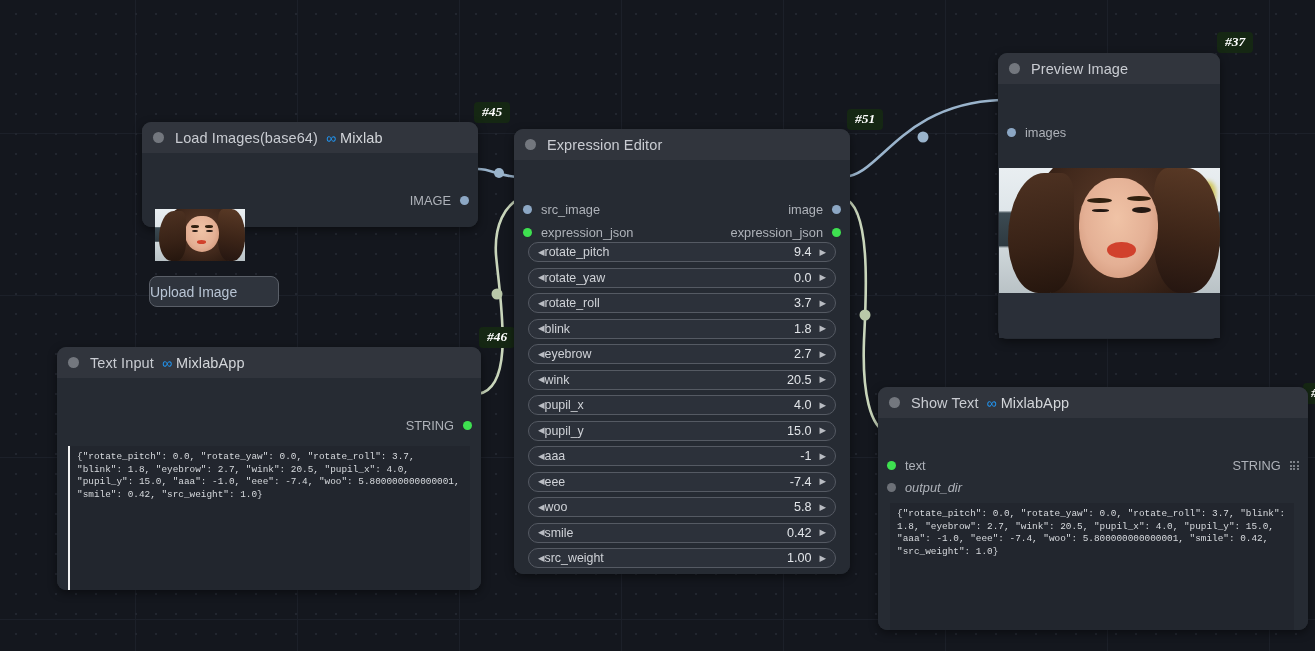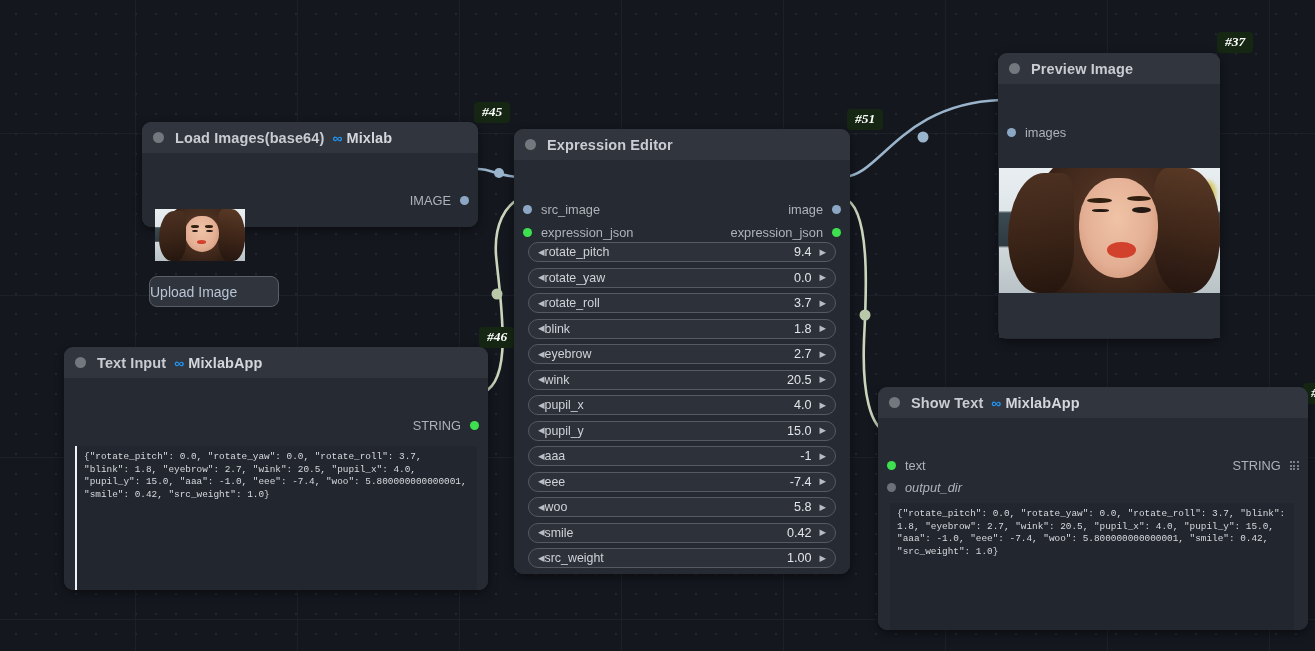--- a/index.html
+++ b/index.html
@@ -42,21 +42,20 @@
   }
   .node-title {
     height: 31px;
     display: flex;
     align-items: center;
     padding-left: 11px;
     background: #31353d;
     color: #c9ccd2;
     font-size: 14.5px;
     letter-spacing: .1px;
-    font-weight: bold;
   }
   .title-dot {
     width: 11px; height: 11px;
     border-radius: 50%;
     background: #73777e;
     margin-right: 11px;
     flex: none;
   }
   .mixlab {
     margin-left: 8px;
@@ -295,21 +294,21 @@
     <div class="lips" style="left:47%; top:60%; width:10%; height:7%;"></div>
     <div class="hair-front-l"></div>
   </div>
 
   <div class="btn" style="left:149px; top:276px; width:128px; height:29px;">
     <span>Upload Image</span>
   </div>
 
   <div class="badge" style="left:443px; top:327px;">#46</div>
 
-  <div class="node" style="left:57px; top:347px; width:424px; height:243px;margin-left:7px;">
+  <div class="node" style="left:57px; top:347px; width:424px; height:243px;">
     <div class="node-title">
       <span class="title-dot"></span>
       <span>Text Input</span>
       <span class="mixlab">
         <span class="inf">∞</span>
         <span>MixlabApp</span>
       </span>
     </div>
     <div class="node-body">
       <div class="slot right" style="top:40px;">

